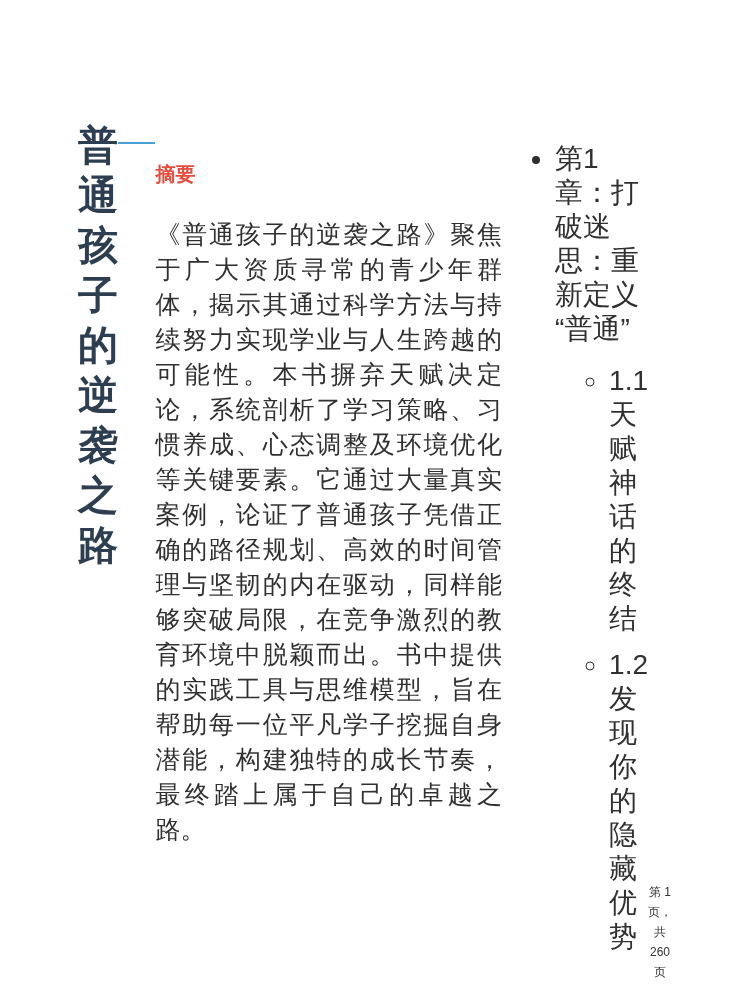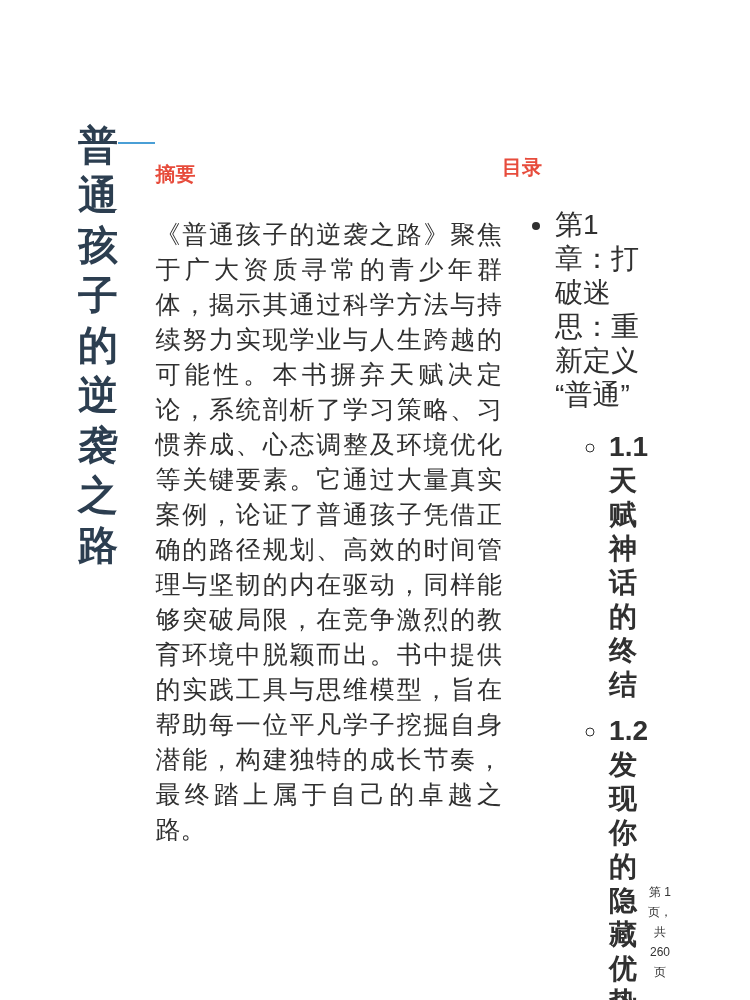--- a/index.html
+++ b/index.html
@@ -58,21 +58,20 @@
     font-size: 28px;
     line-height: 34px;
   }
   ul.toc-sublist {
     margin: 18px 0 0 0;
     padding: 0 0 0 54px;
     list-style: circle outside;
   }
   ul.toc-sublist li {
     margin: 0 0 12px 0;
-    font-weight: bold;
   }
   footer.page-footer {
     margin-top: auto;
     text-align: center;
     font-size: 12px;
     line-height: 20px;
     color: var(--color-footer, #333333);
   }
 </style>
 </head>
@@ -83,21 +82,20 @@
   <h1 class="doc-title">普通孩子的逆袭之路</h1>
 
   <hr class="title-rule">
 
   <section>
     <h2 class="section-heading">摘要</h2>
     <p class="abstract-body">《普通孩子的逆袭之路》聚焦于广大资质寻常的青少年群体，揭示其通过科学方法与持续努力实现学业与人生跨越的可能性。本书摒弃天赋决定论，系统剖析了学习策略、习惯养成、心态调整及环境优化等关键要素。它通过大量真实案例，论证了普通孩子凭借正确的路径规划、高效的时间管理与坚韧的内在驱动，同样能够突破局限，在竞争激烈的教育环境中脱颖而出。书中提供的实践工具与思维模型，旨在帮助每一位平凡学子挖掘自身潜能，构建独特的成长节奏，最终踏上属于自己的卓越之路。</p>
   </section>
 
   <section>
-    <h2 class="section-heading toc-heading">目录</h2>
 
     <ul class="toc-list">
       <li>
         <span>第1章：打破迷思：重新定义 “普通”</span>
         <ul class="toc-sublist">
           <li>
             <span>1.1 天赋神话的终结</span>
           </li>
           <li>
             <span>1.2 发现你的隐藏优势</span>

